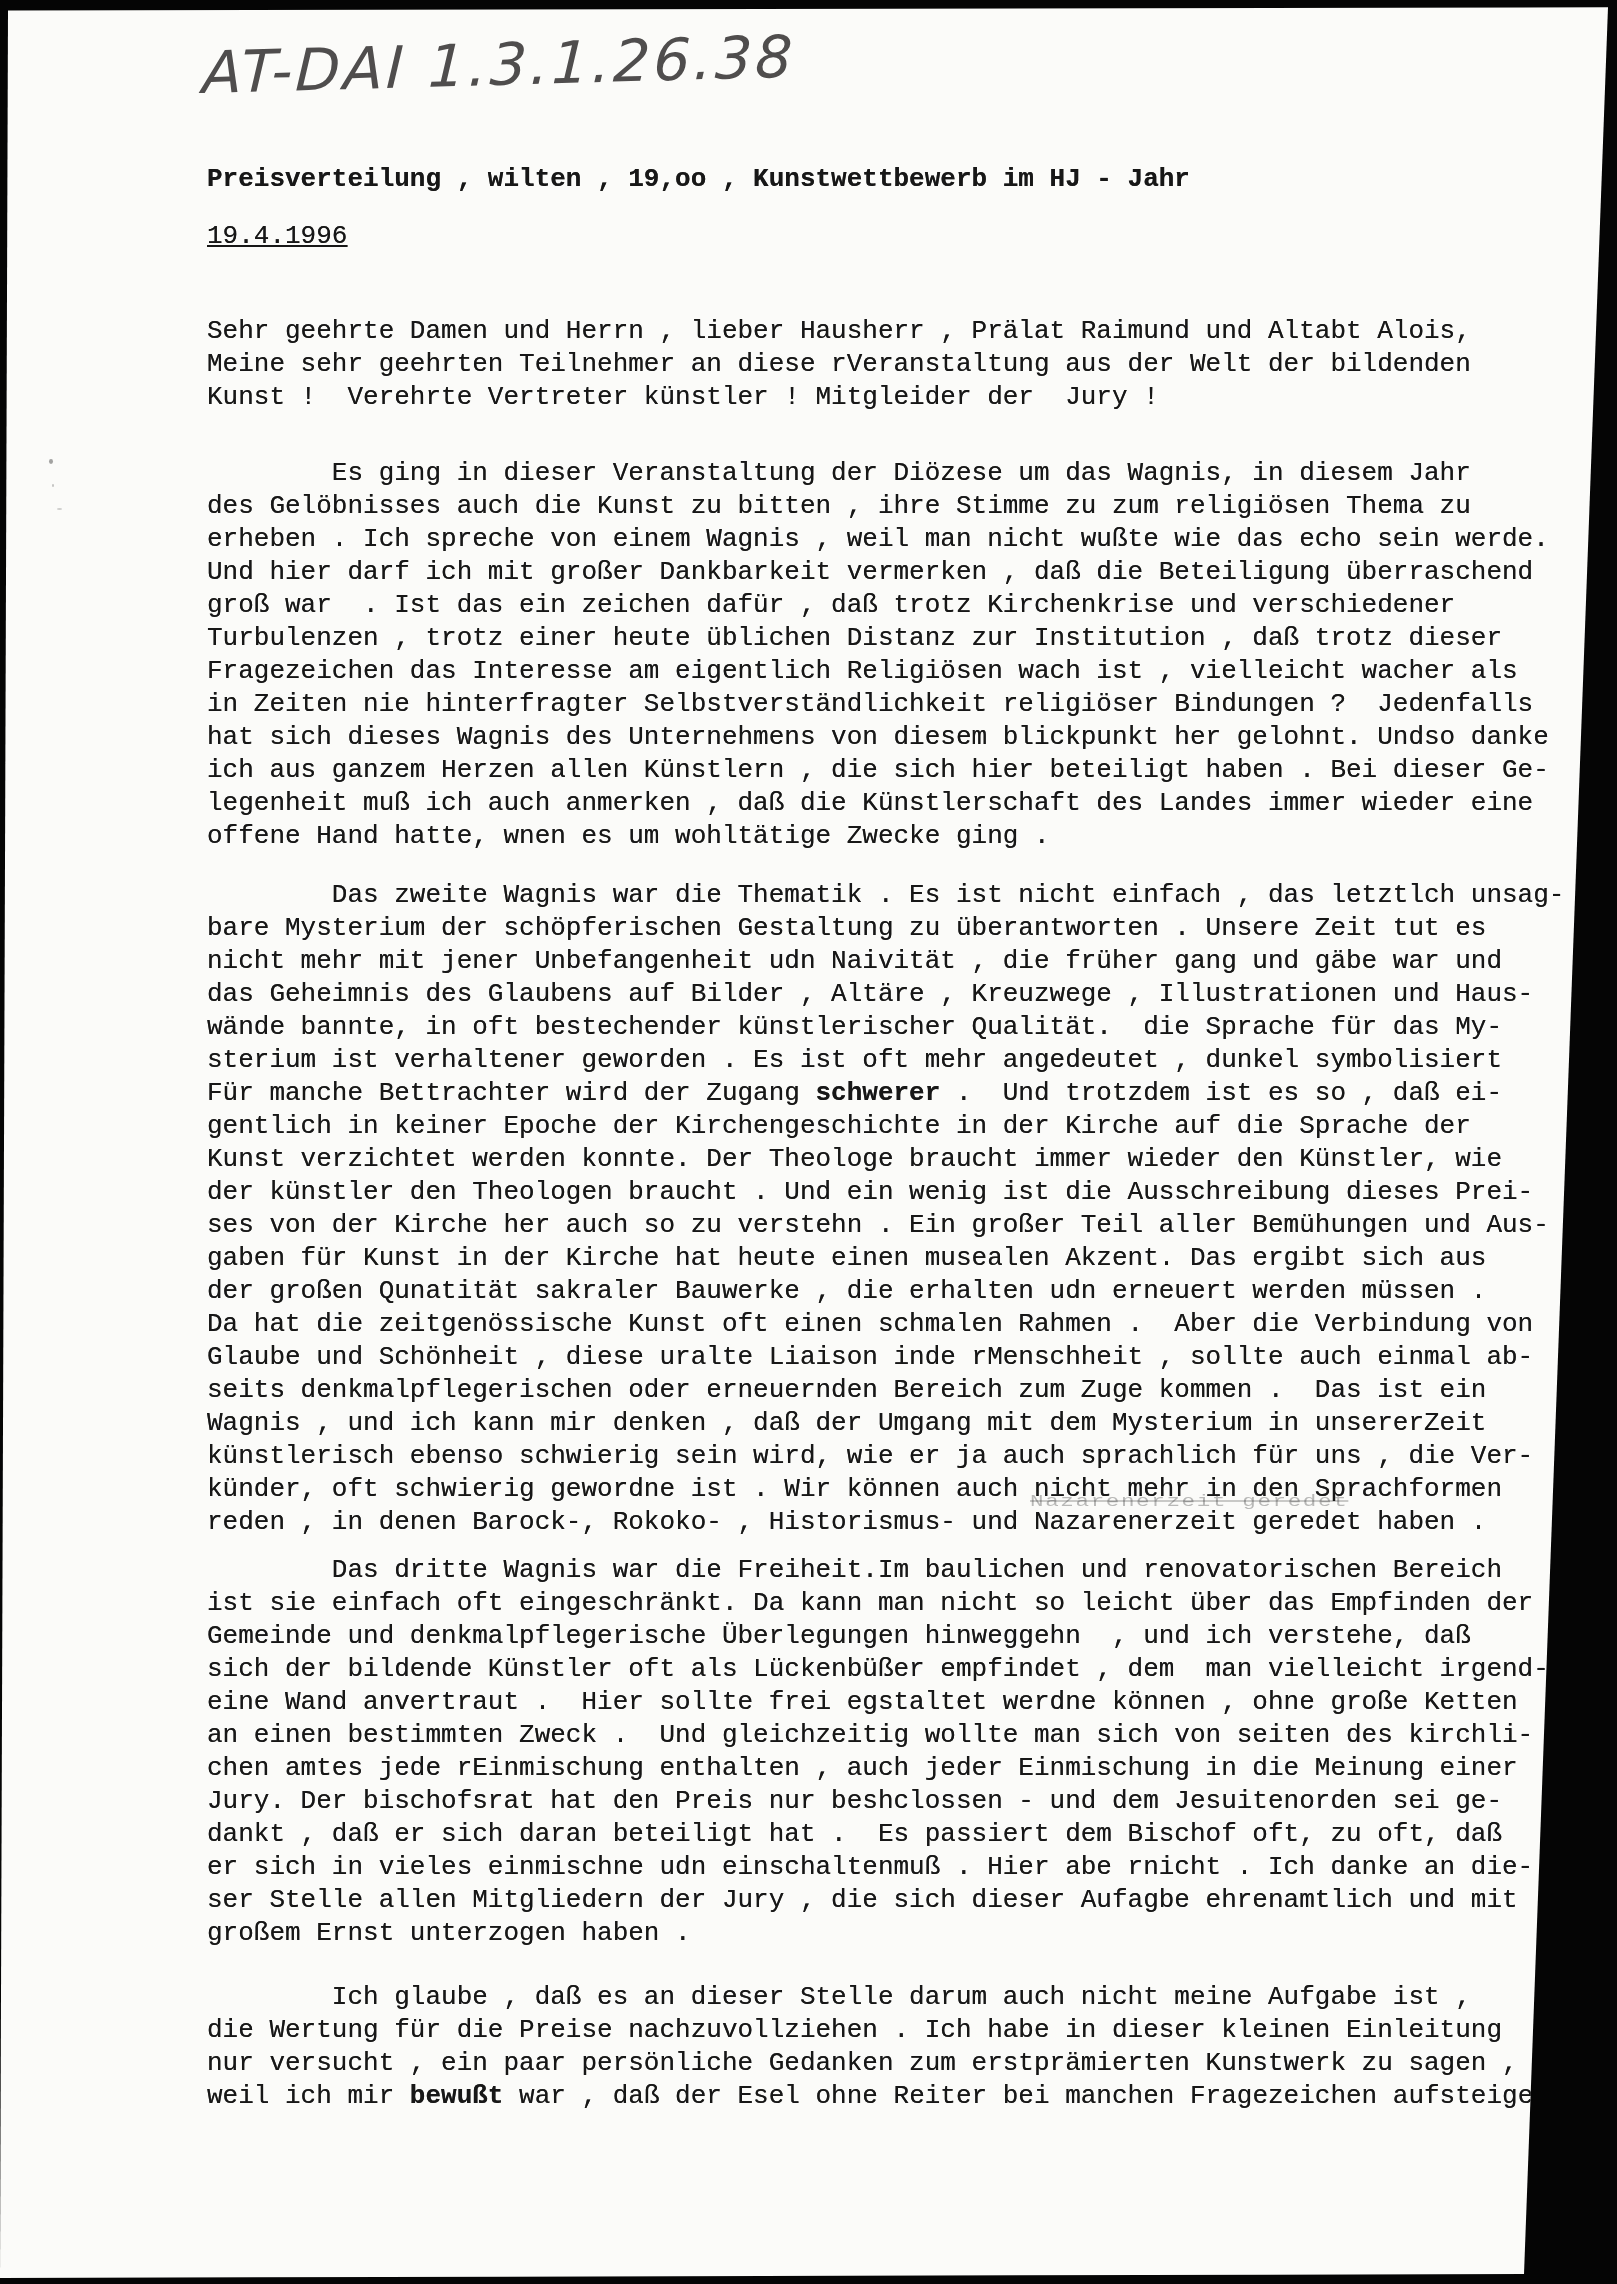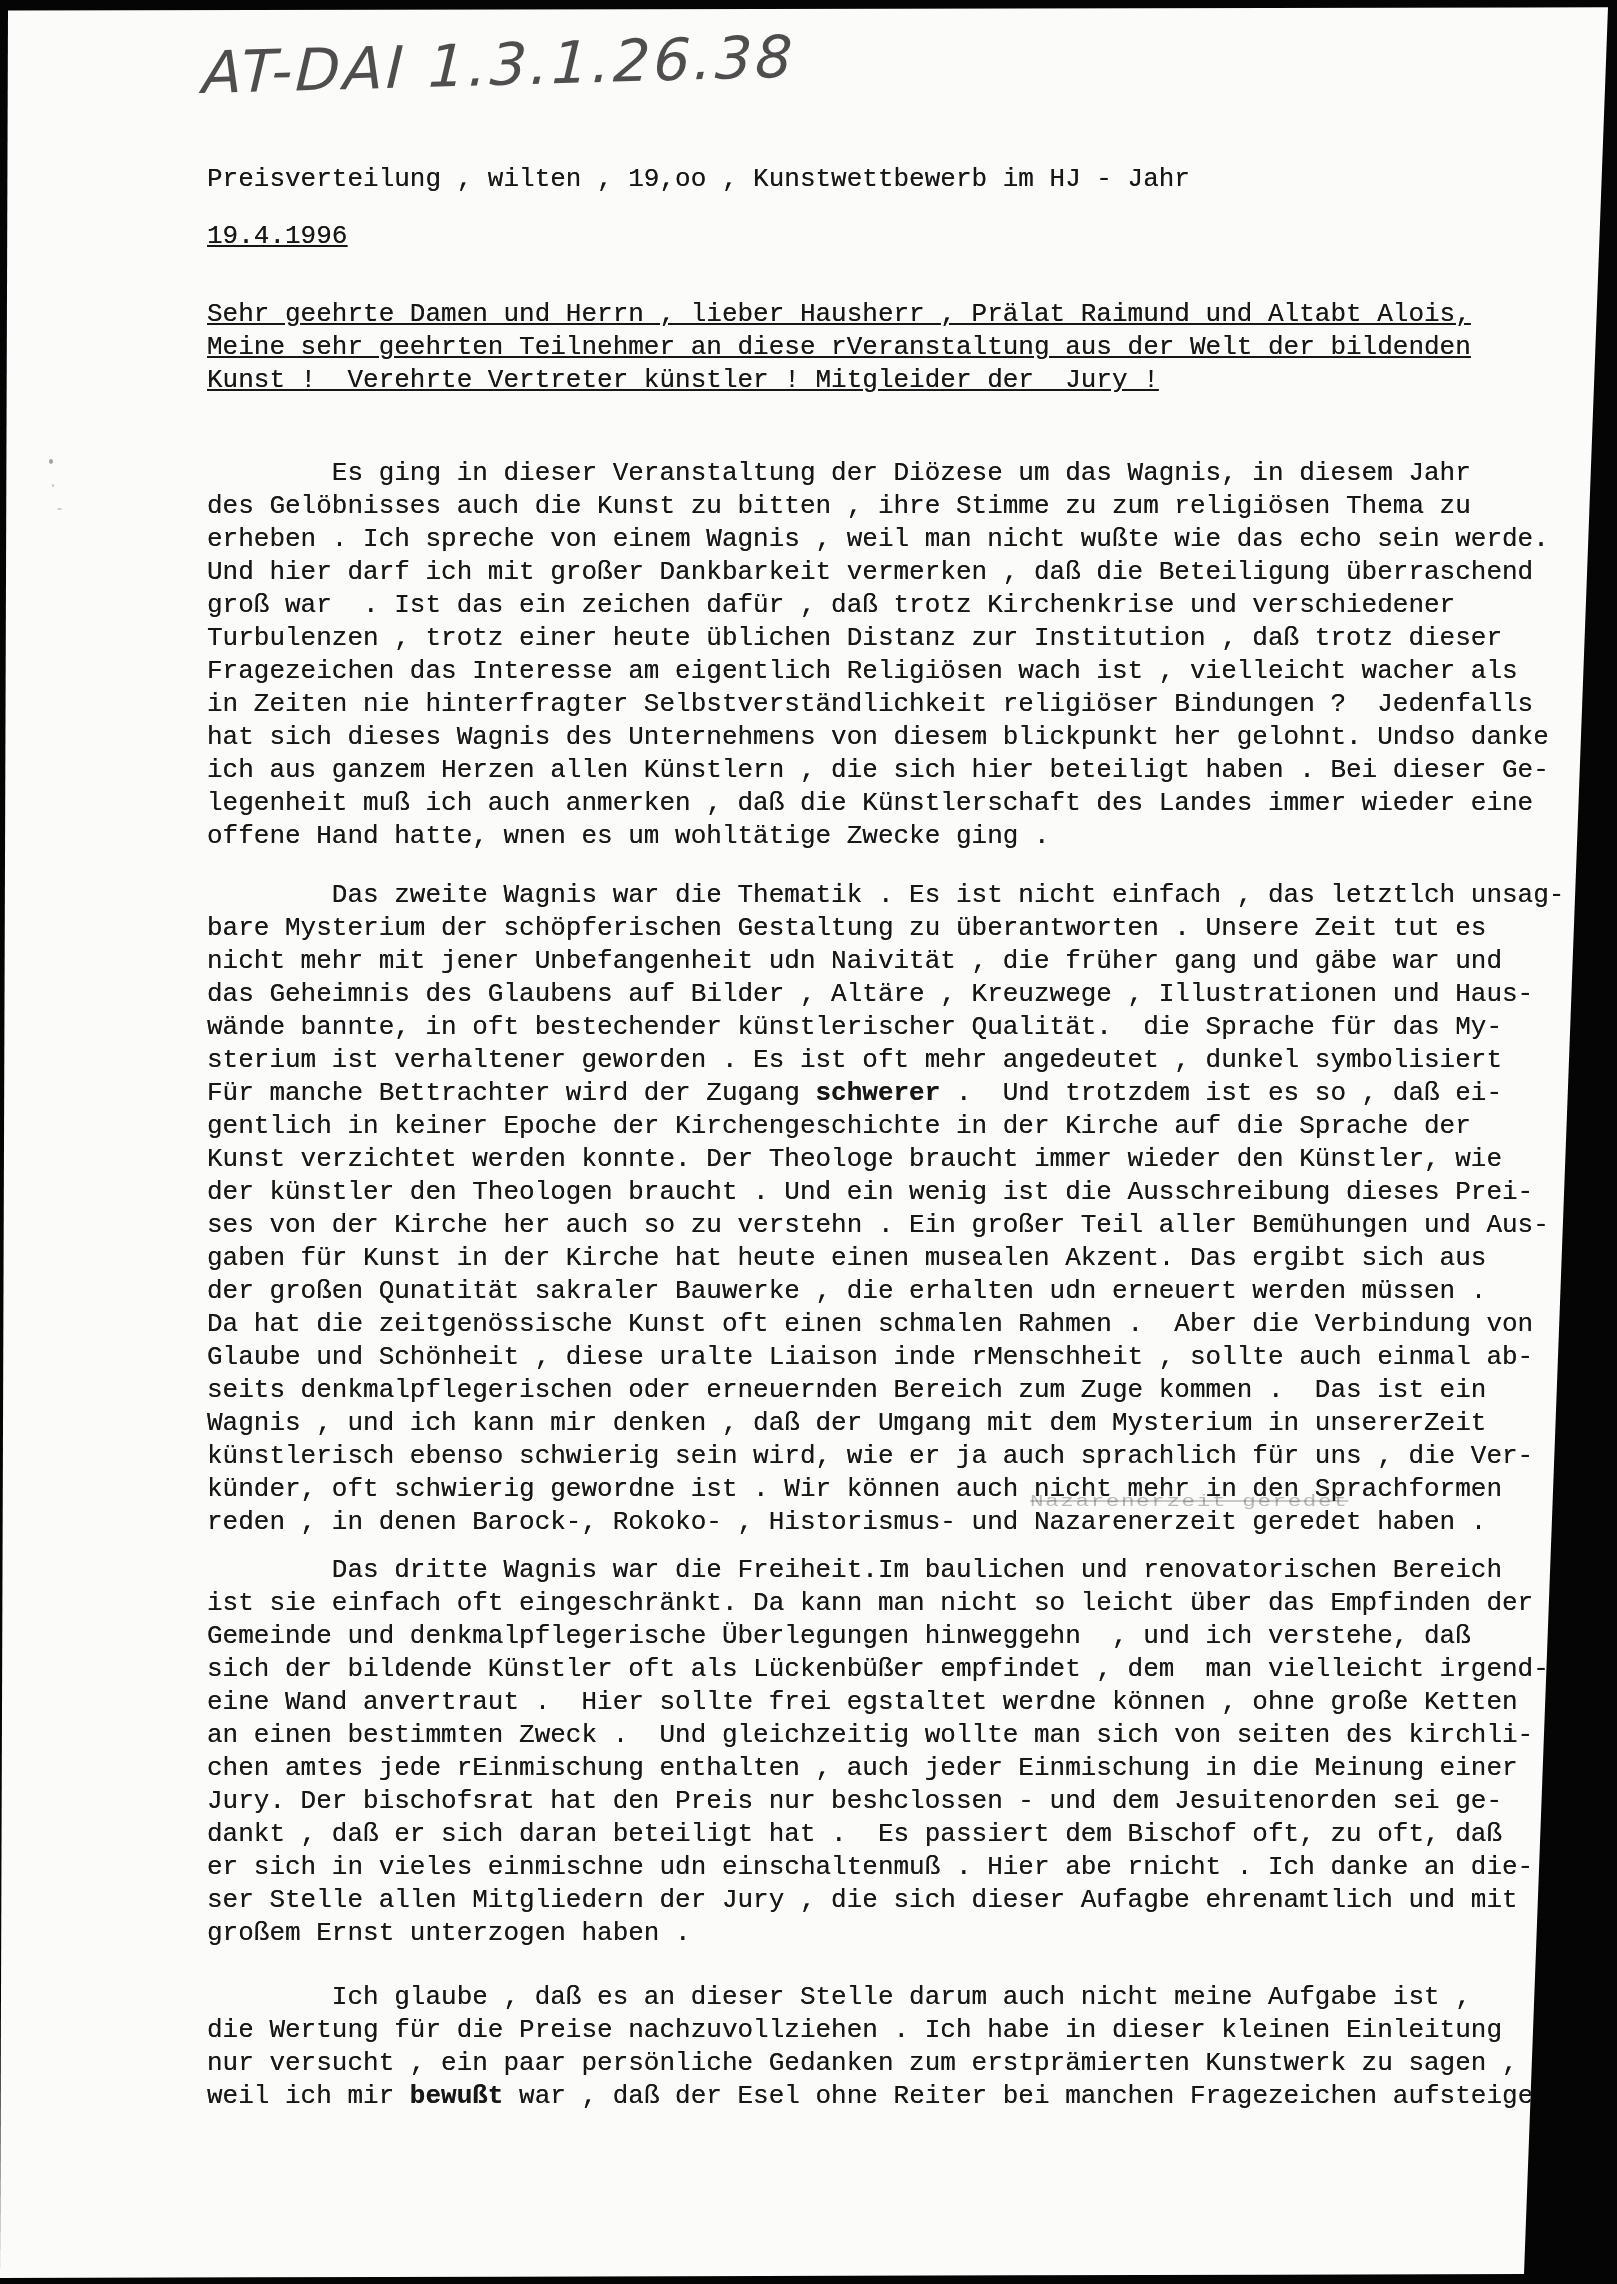--- a/index.html
+++ b/index.html
@@ -30,21 +30,21 @@
   .tw{
     position:absolute;
     left:207px;
     font-size:26px;
     line-height:33px;
     color:#171717;
     white-space:pre;
     text-shadow:0 0 0.3px rgba(23,23,23,0.75);
   }
   .tw b{font-weight:bold;font-family:Liberation Mono, monospace;}
-  .title{top:163px;}
+  .title{top:163px;font-weight:bold;}
   .date{top:220px;text-decoration:underline;}
   .line{white-space:pre;}
   .ghost{
     position:absolute;
     left:1030px;top:1488px;
     font-size:22.6px;
     letter-spacing:1.6px;
     color:rgba(45,45,45,0.32);
     text-decoration:line-through;
     transform:scaleY(0.75);
@@ -60,21 +60,21 @@
 <body>
 
 <div class="sheet">
   <div class="handwriting">AT-DAI 1.3.1.26.38</div>
 
   <div class="tw title">Preisverteilung , wilten , 19,oo , Kunstwettbewerb im HJ - Jahr</div>
 
   <div class="tw date">19.4.1996</div>
 
   <div id="blocks">
-      <div class="tw" style="top: 298px; text-decoration: underline;"><div class="line">Sehr geehrte Damen und Herrn , lieber Hausherr , Prälat Raimund und Altabt Alois,</div><div class="line">Meine sehr geehrten Teilnehmer an diese rVeranstaltung aus der Welt der bildenden</div><div class="line">Kunst !  Verehrte Vertreter künstler ! Mitgleider der  Jury !</div></div>
+      <div class="tw" style="top: 315px;"><div class="line">Sehr geehrte Damen und Herrn , lieber Hausherr , Prälat Raimund und Altabt Alois,</div><div class="line">Meine sehr geehrten Teilnehmer an diese rVeranstaltung aus der Welt der bildenden</div><div class="line">Kunst !  Verehrte Vertreter künstler ! Mitgleider der  Jury !</div></div>
       <div class="tw" style="top: 457px;"><div class="line">        Es ging in dieser Veranstaltung der Diözese um das Wagnis, in diesem Jahr</div><div class="line">des Gelöbnisses auch die Kunst zu bitten , ihre Stimme zu zum religiösen Thema zu</div><div class="line">erheben . Ich spreche von einem Wagnis , weil man nicht wußte wie das echo sein werde.</div><div class="line">Und hier darf ich mit großer Dankbarkeit vermerken , daß die Beteiligung überraschend</div><div class="line">groß war  . Ist das ein zeichen dafür , daß trotz Kirchenkrise und verschiedener</div><div class="line">Turbulenzen , trotz einer heute üblichen Distanz zur Institution , daß trotz dieser</div><div class="line">Fragezeichen das Interesse am eigentlich Religiösen wach ist , vielleicht wacher als</div><div class="line">in Zeiten nie hinterfragter Selbstverständlichkeit religiöser Bindungen ?  Jedenfalls</div><div class="line">hat sich dieses Wagnis des Unternehmens von diesem blickpunkt her gelohnt. Undso danke</div><div class="line">ich aus ganzem Herzen allen Künstlern , die sich hier beteiligt haben . Bei dieser Ge-</div><div class="line">legenheit muß ich auch anmerken , daß die Künstlerschaft des Landes immer wieder eine</div><div class="line">offene Hand hatte, wnen es um wohltätige Zwecke ging .</div></div>
       <div class="tw" style="top: 879px;"><div class="line">        Das zweite Wagnis war die Thematik . Es ist nicht einfach , das letztlch unsag-</div><div class="line">bare Mysterium der schöpferischen Gestaltung zu überantworten . Unsere Zeit tut es</div><div class="line">nicht mehr mit jener Unbefangenheit udn Naivität , die früher gang und gäbe war und</div><div class="line">das Geheimnis des Glaubens auf Bilder , Altäre , Kreuzwege , Illustrationen und Haus-</div><div class="line">wände bannte, in oft bestechender künstlerischer Qualität.  die Sprache für das My-</div><div class="line">sterium ist verhaltener geworden . Es ist oft mehr angedeutet , dunkel symbolisiert</div><div class="line"><span>Für manche Bettrachter wird der Zugang </span><b>schwerer</b><span> .  Und trotzdem ist es so , daß ei-</span></div><div class="line">gentlich in keiner Epoche der Kirchengeschichte in der Kirche auf die Sprache der</div><div class="line">Kunst verzichtet werden konnte. Der Theologe braucht immer wieder den Künstler, wie</div><div class="line">der künstler den Theologen braucht . Und ein wenig ist die Ausschreibung dieses Prei-</div><div class="line">ses von der Kirche her auch so zu verstehn . Ein großer Teil aller Bemühungen und Aus-</div><div class="line">gaben für Kunst in der Kirche hat heute einen musealen Akzent. Das ergibt sich aus</div><div class="line">der großen Qunatität sakraler Bauwerke , die erhalten udn erneuert werden müssen .</div><div class="line">Da hat die zeitgenössische Kunst oft einen schmalen Rahmen .  Aber die Verbindung von</div><div class="line">Glaube und Schönheit , diese uralte Liaison inde rMenschheit , sollte auch einmal ab-</div><div class="line">seits denkmalpflegerischen oder erneuernden Bereich zum Zuge kommen .  Das ist ein</div><div class="line">Wagnis , und ich kann mir denken , daß der Umgang mit dem Mysterium in unsererZeit</div><div class="line">künstlerisch ebenso schwierig sein wird, wie er ja auch sprachlich für uns , die Ver-</div><div class="line">künder, oft schwierig gewordne ist . Wir können auch nicht mehr in den Sprachformen</div><div class="line">reden , in denen Barock-, Rokoko- , Historismus- und Nazarenerzeit geredet haben .</div></div>
       <div class="tw" style="top: 1554px;"><div class="line">        Das dritte Wagnis war die Freiheit.Im baulichen und renovatorischen Bereich</div><div class="line">ist sie einfach oft eingeschränkt. Da kann man nicht so leicht über das Empfinden der</div><div class="line">Gemeinde und denkmalpflegerische Überlegungen hinweggehn  , und ich verstehe, daß</div><div class="line">sich der bildende Künstler oft als Lückenbüßer empfindet , dem  man vielleicht irgend-</div><div class="line">eine Wand anvertraut .  Hier sollte frei egstaltet werdne können , ohne große Ketten</div><div class="line">an einen bestimmten Zweck .  Und gleichzeitig wollte man sich von seiten des kirchli-</div><div class="line">chen amtes jede rEinmischung enthalten , auch jeder Einmischung in die Meinung einer</div><div class="line">Jury. Der bischofsrat hat den Preis nur beshclossen - und dem Jesuitenorden sei ge-</div><div class="line">dankt , daß er sich daran beteiligt hat .  Es passiert dem Bischof oft, zu oft, daß</div><div class="line">er sich in vieles einmischne udn einschaltenmuß . Hier abe rnicht . Ich danke an die-</div><div class="line">ser Stelle allen Mitgliedern der Jury , die sich dieser Aufagbe ehrenamtlich und mit</div><div class="line">großem Ernst unterzogen haben .</div></div>
       <div class="tw" style="top: 1981px;"><div class="line">        Ich glaube , daß es an dieser Stelle darum auch nicht meine Aufgabe ist ,</div><div class="line">die Wertung für die Preise nachzuvollziehen . Ich habe in dieser kleinen Einleitung</div><div class="line">nur versucht , ein paar persönliche Gedanken zum erstprämierten Kunstwerk zu sagen ,</div><div class="line"><span>weil ich mir </span><b>bewußt</b><span> war , daß der Esel ohne Reiter bei manchen Fragezeichen aufsteigen</span></div></div>
     </div>
 
   <div class="ghost">Nazarenerzeit geredet</div>
 
   <div class="speck s1"></div>
   <div class="speck s2"></div>

